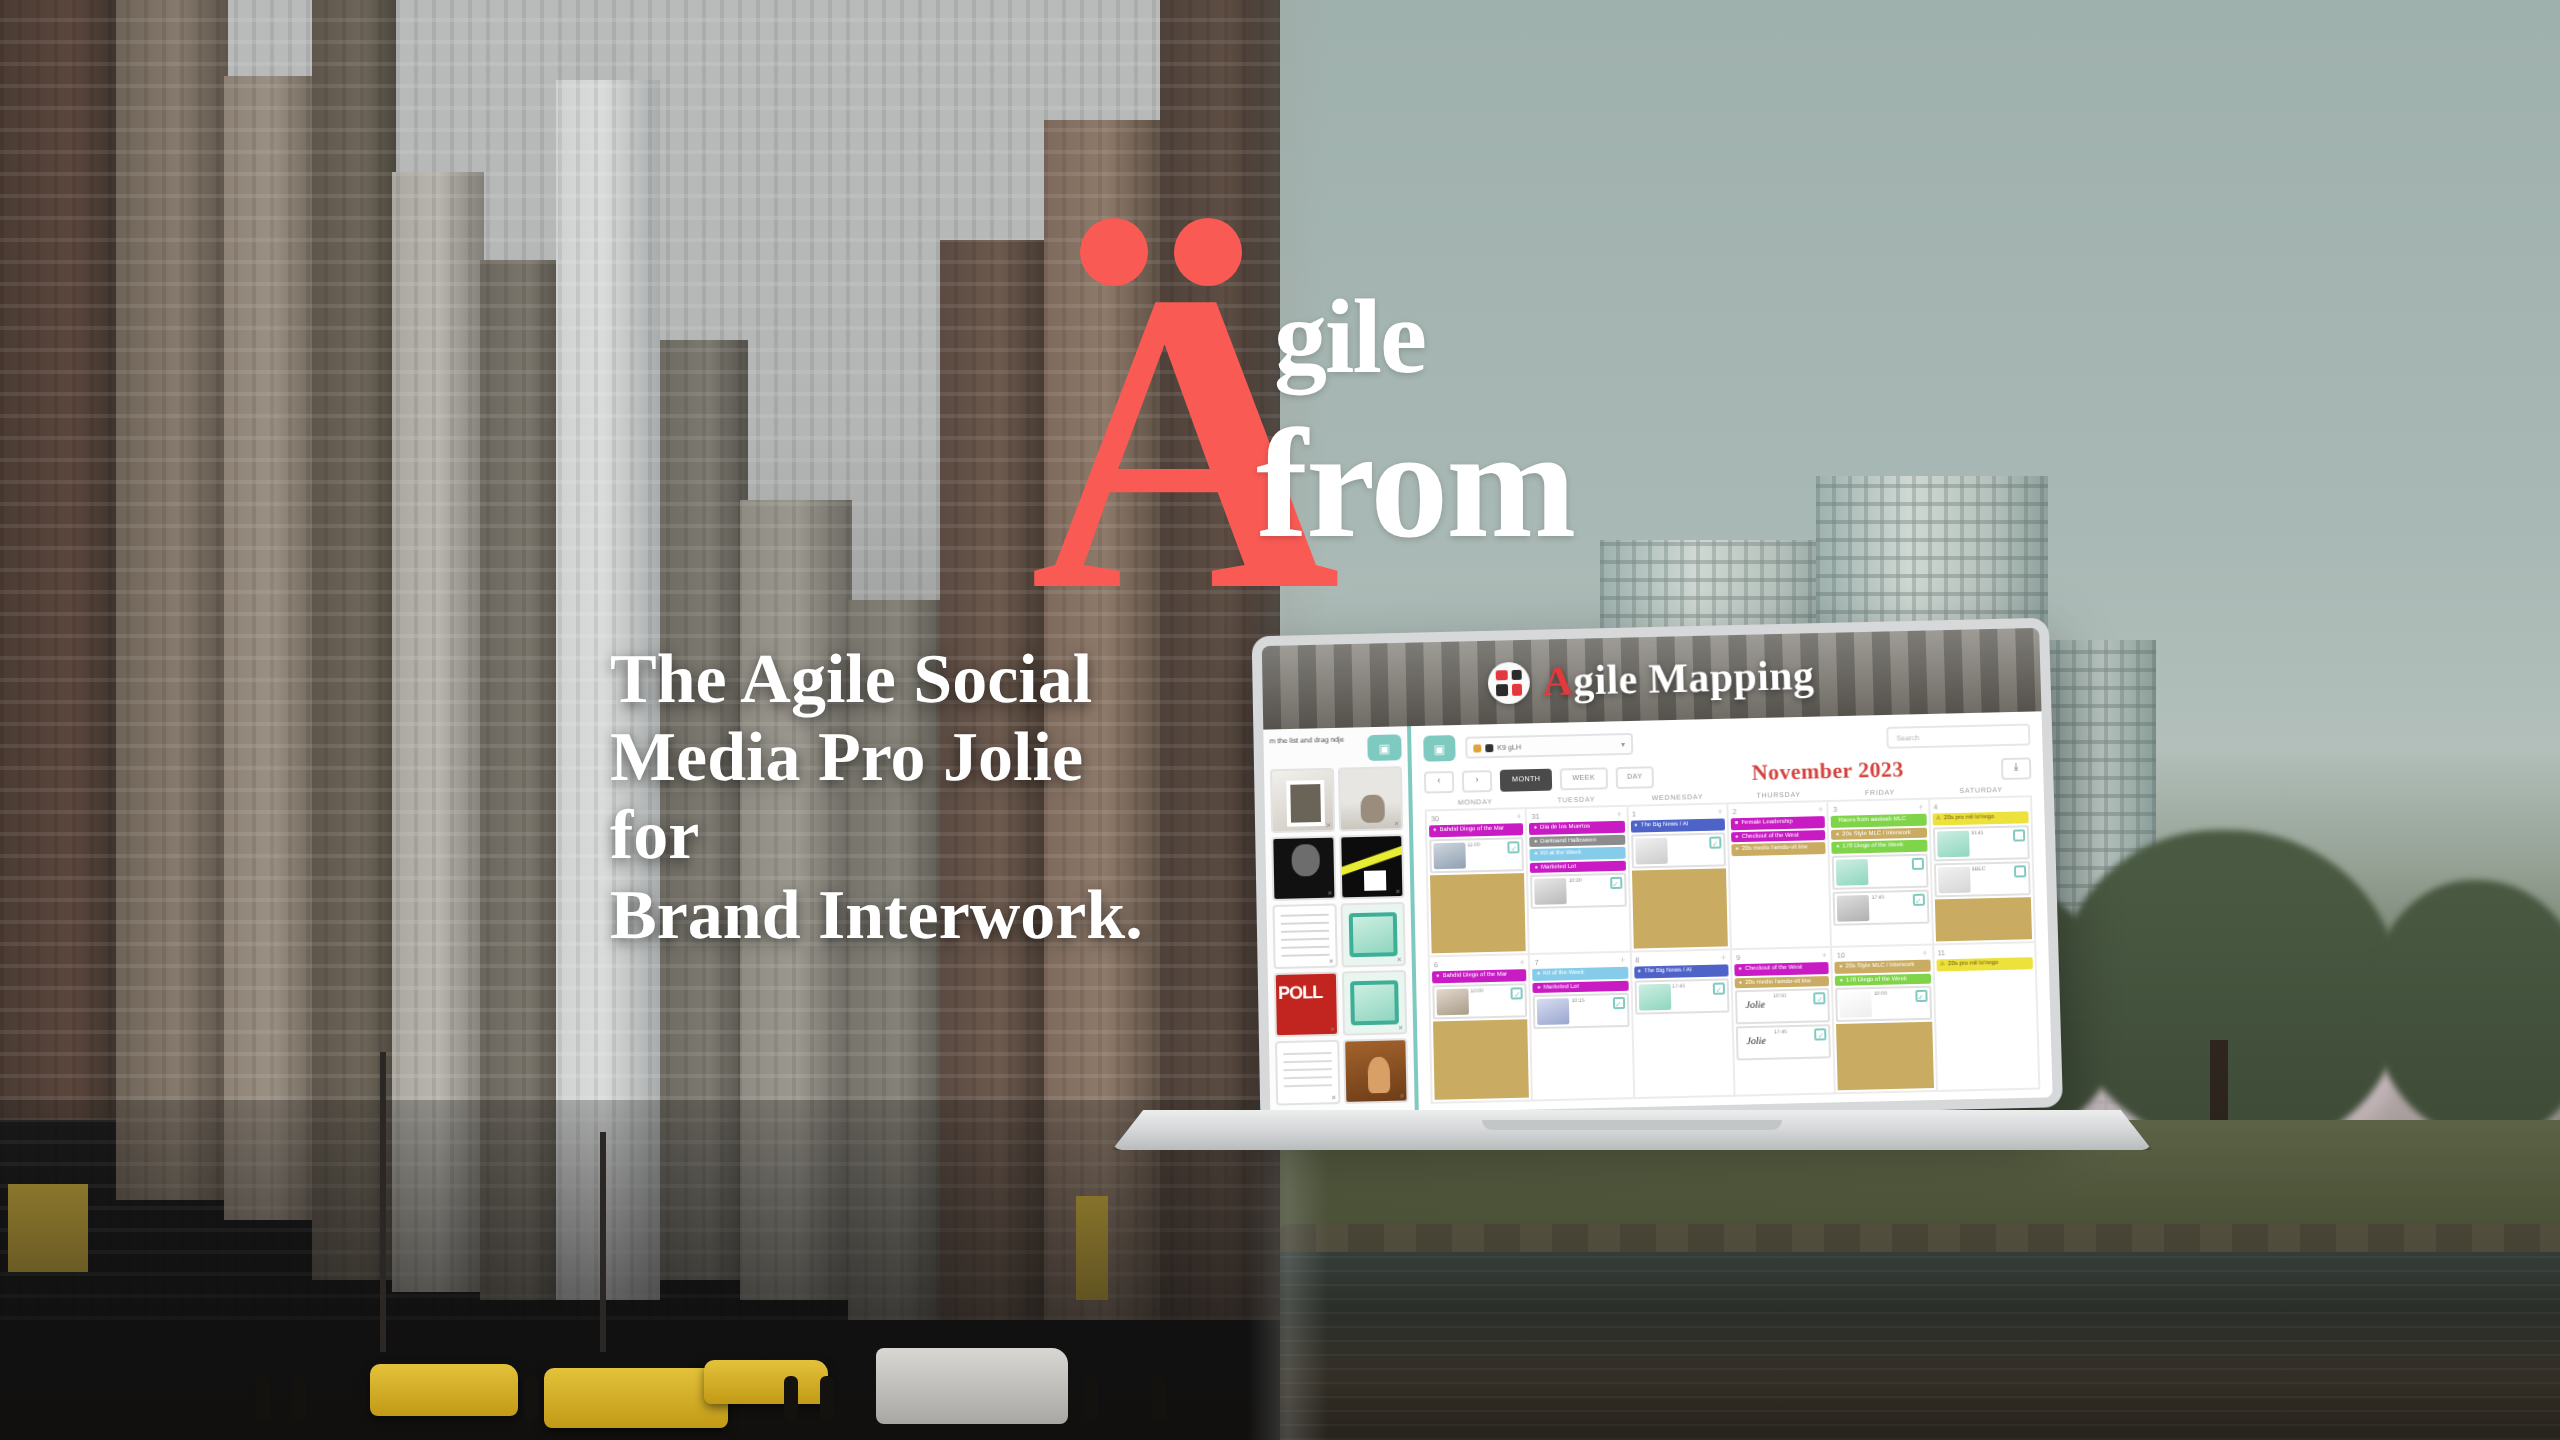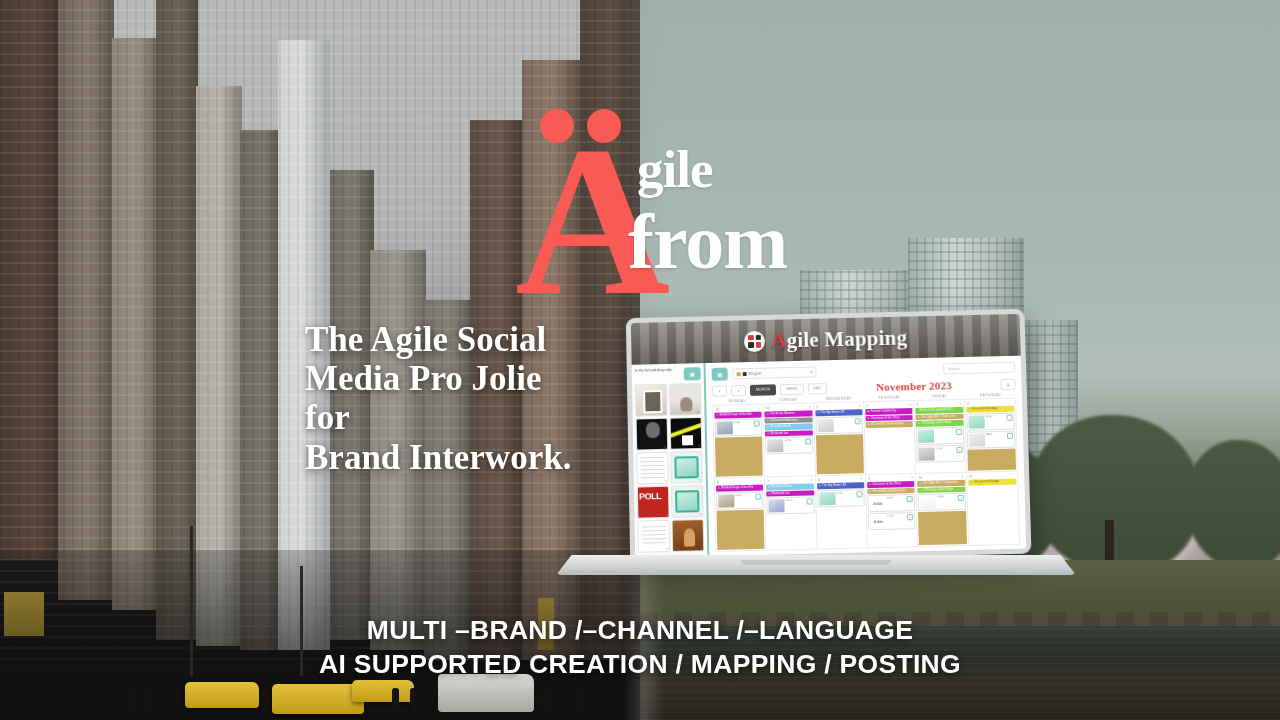--- a/index.html
+++ b/index.html
@@ -349,24 +349,20 @@
     <div class="logo-ssets">from</div>
   </div>
 
   <div class="headline">
     <div>The Agile Social</div>
     <div>Media Pro Jolie</div>
     <div>for</div>
     <div>Brand Interwork.</div>
   </div>
 
-  <div class="tagline">
-    <div>MULTI –BRAND /–CHANNEL /–LANGUAGE</div>
-    <div>AI SUPPORTED CREATION  / MAPPING / POSTING</div>
-  </div>
 
   <div class="laptop">
     <div class="lid">
       <div class="screen">
 
         <div class="app-head">
           <div class="app-logo-mark">
             <i></i>
               <i></i>
               <i></i>

